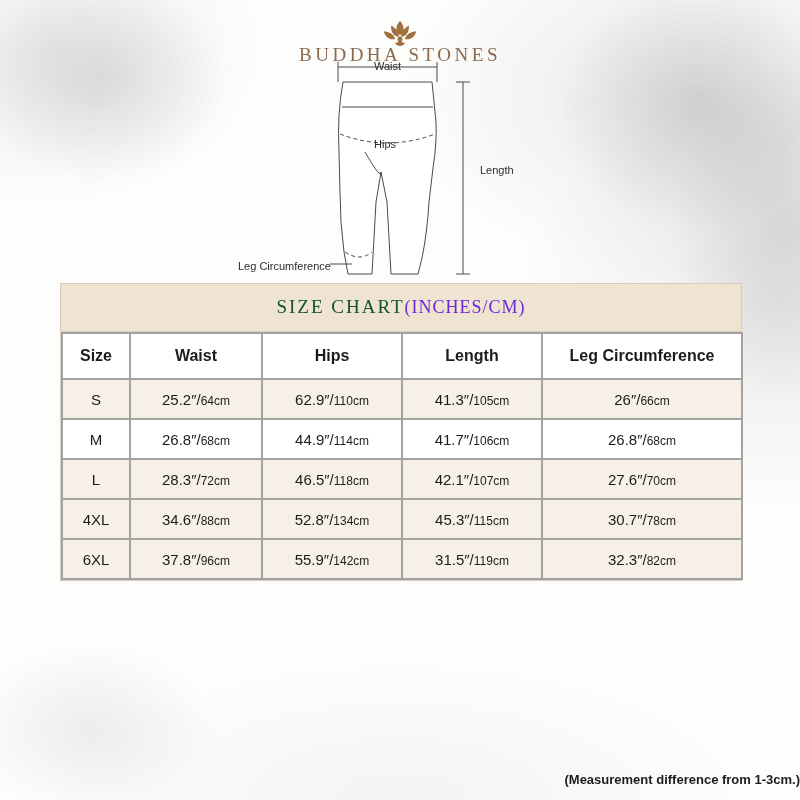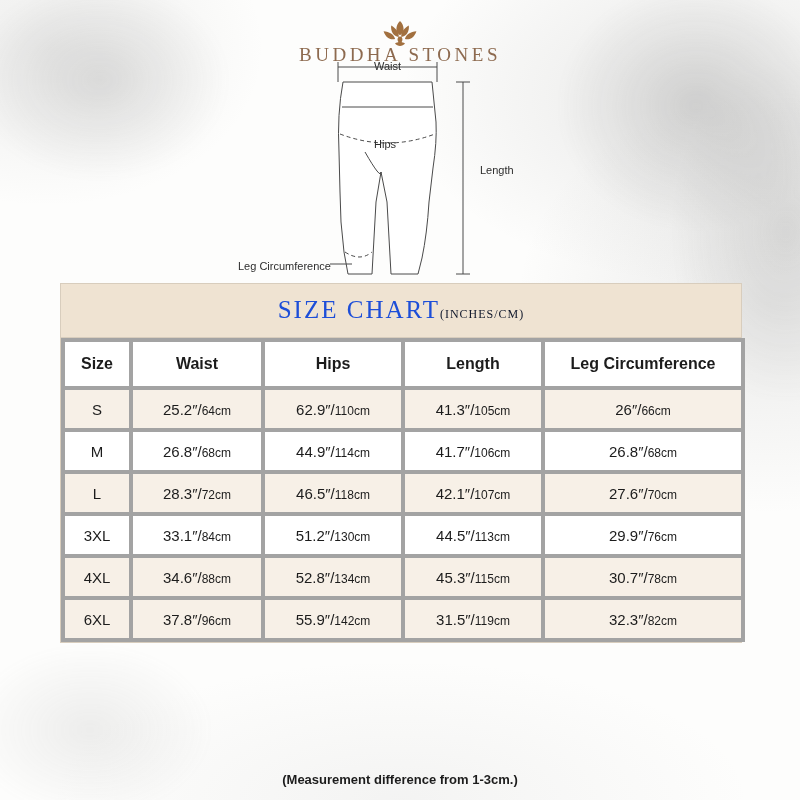--- a/index.html
+++ b/index.html
@@ -101,37 +101,37 @@
   }
   .chart-title {
     background: #efe3d2;
     text-align: center;
     padding: 12px 0 13px;
     border-bottom: 1px solid #d8cdbd;
     white-space: nowrap;
   }
   .chart-title .big {
     font-family: "Liberation Serif", serif;
-    font-size: 25px;
+    font-size: 19px;
     letter-spacing: 2px;
-    color: #1d4ed8;
+    color: #14532d;
   }
   .chart-title .small {
     font-family: "Liberation Serif", serif;
-    font-size: 12px;
+    font-size: 18px;
     letter-spacing: 1px;
-    color: #0f172a;
+    color: #6d28d9;
   }
   table {
     border-collapse: collapse;
     width: 100%;
     table-layout: fixed;
   }
   th, td {
-    border: 4px solid #a3a3a3;
+    border: 2px solid #a3a3a3;
     text-align: center;
     font-size: 15px;
     color: #1c1c1c;
     font-family: "Liberation Sans", sans-serif;
     font-weight: 400;
   }
   thead th {
     height: 42px;
     font-size: 16px;
     font-weight: 700;
@@ -145,21 +145,21 @@
   colgroup .c-waist { width: 132px; }
   colgroup .c-hips { width: 140px; }
   colgroup .c-length { width: 140px; }
   colgroup .c-leg { width: 200px; }
 
   .footnote {
     position: absolute;
     left: 0;
     top: 772px;
     width: 800px;
-    text-align: center;
+    text-align: right;
     font-size: 13px;
     color: #1c1c1c;
     font-weight: 700;
     font-family: "Liberation Sans", sans-serif;
   }
 </style>
 </head>
 <body>
 
 <div class="page">
@@ -249,27 +249,20 @@
           <td><span>41.7″/</span><span class="unit">106cm</span></td>
           <td><span>26.8″/</span><span class="unit">68cm</span></td>
         </tr>
         <tr class="alt">
           <td>L</td>
           <td><span>28.3″/</span><span class="unit">72cm</span></td>
           <td><span>46.5″/</span><span class="unit">118cm</span></td>
           <td><span>42.1″/</span><span class="unit">107cm</span></td>
           <td><span>27.6″/</span><span class="unit">70cm</span></td>
         </tr>
-        <tr>
-          <td>3XL</td>
-          <td><span>33.1″/</span><span class="unit">84cm</span></td>
-          <td><span>51.2″/</span><span class="unit">130cm</span></td>
-          <td><span>44.5″/</span><span class="unit">113cm</span></td>
-          <td><span>29.9″/</span><span class="unit">76cm</span></td>
-        </tr>
         <tr class="alt">
           <td>4XL</td>
           <td><span>34.6″/</span><span class="unit">88cm</span></td>
           <td><span>52.8″/</span><span class="unit">134cm</span></td>
           <td><span>45.3″/</span><span class="unit">115cm</span></td>
           <td><span>30.7″/</span><span class="unit">78cm</span></td>
         </tr>
         <tr class="alt">
           <td>6XL</td>
           <td><span>37.8″/</span><span class="unit">96cm</span></td>

